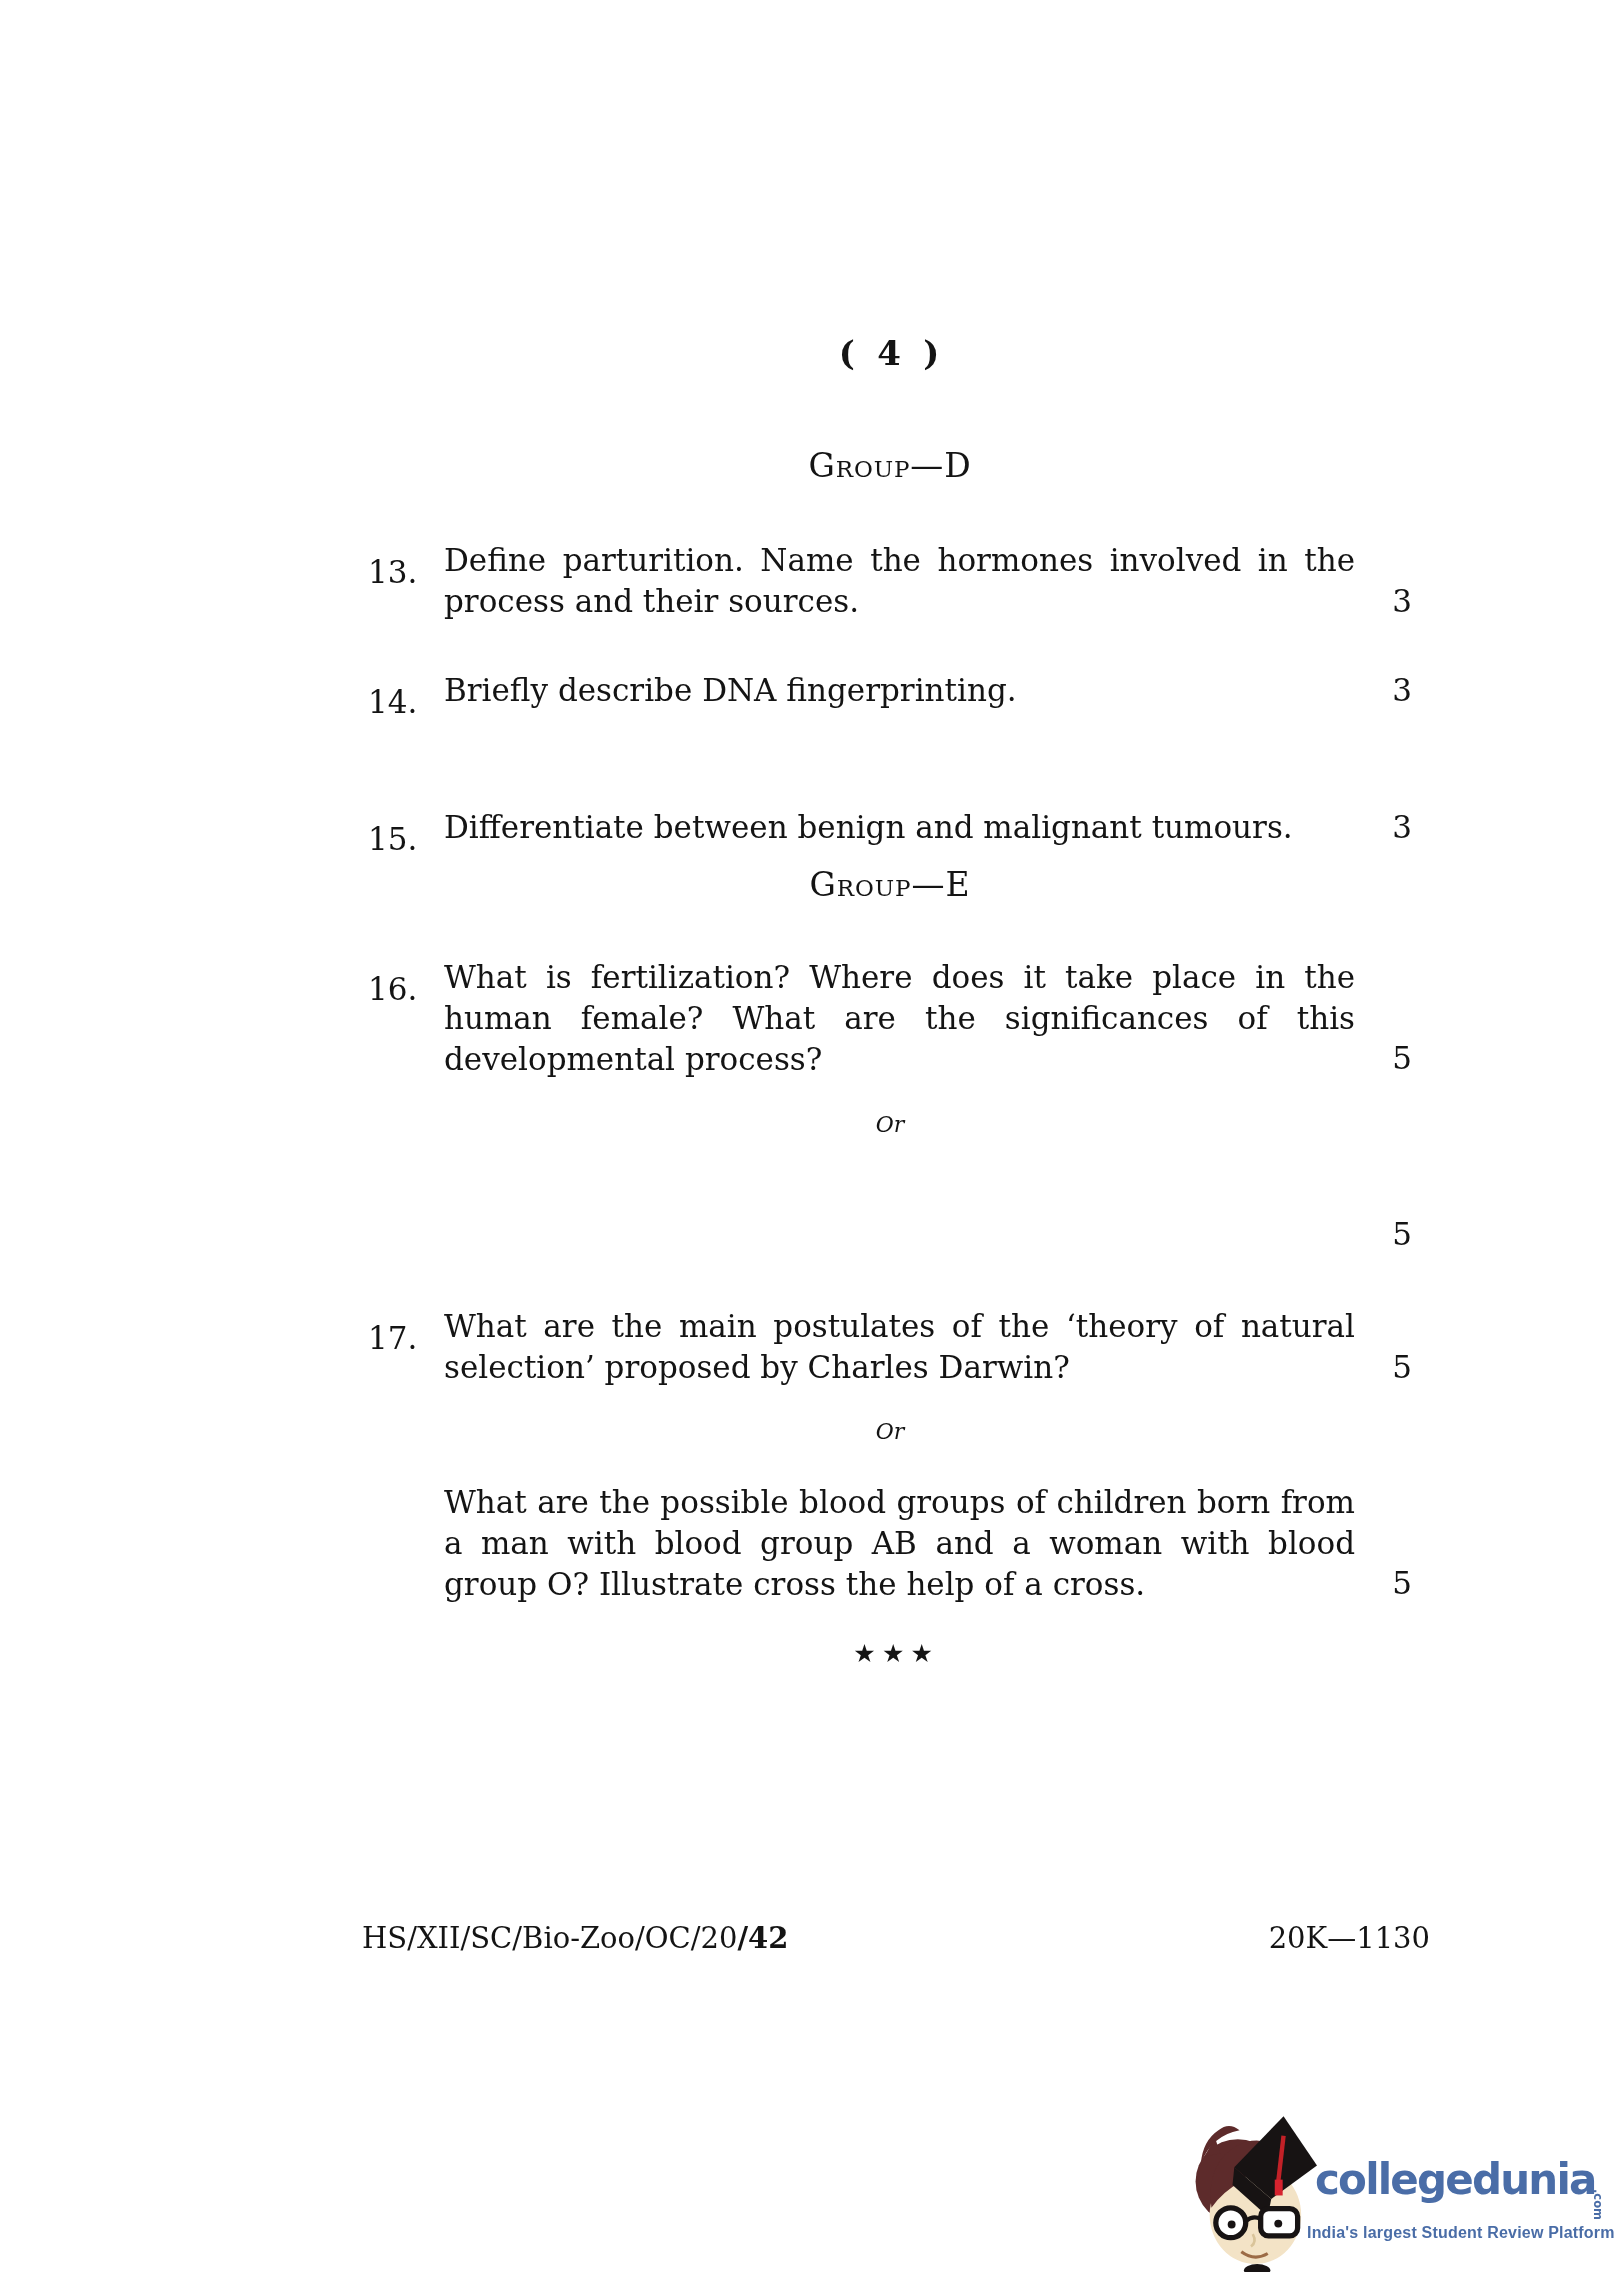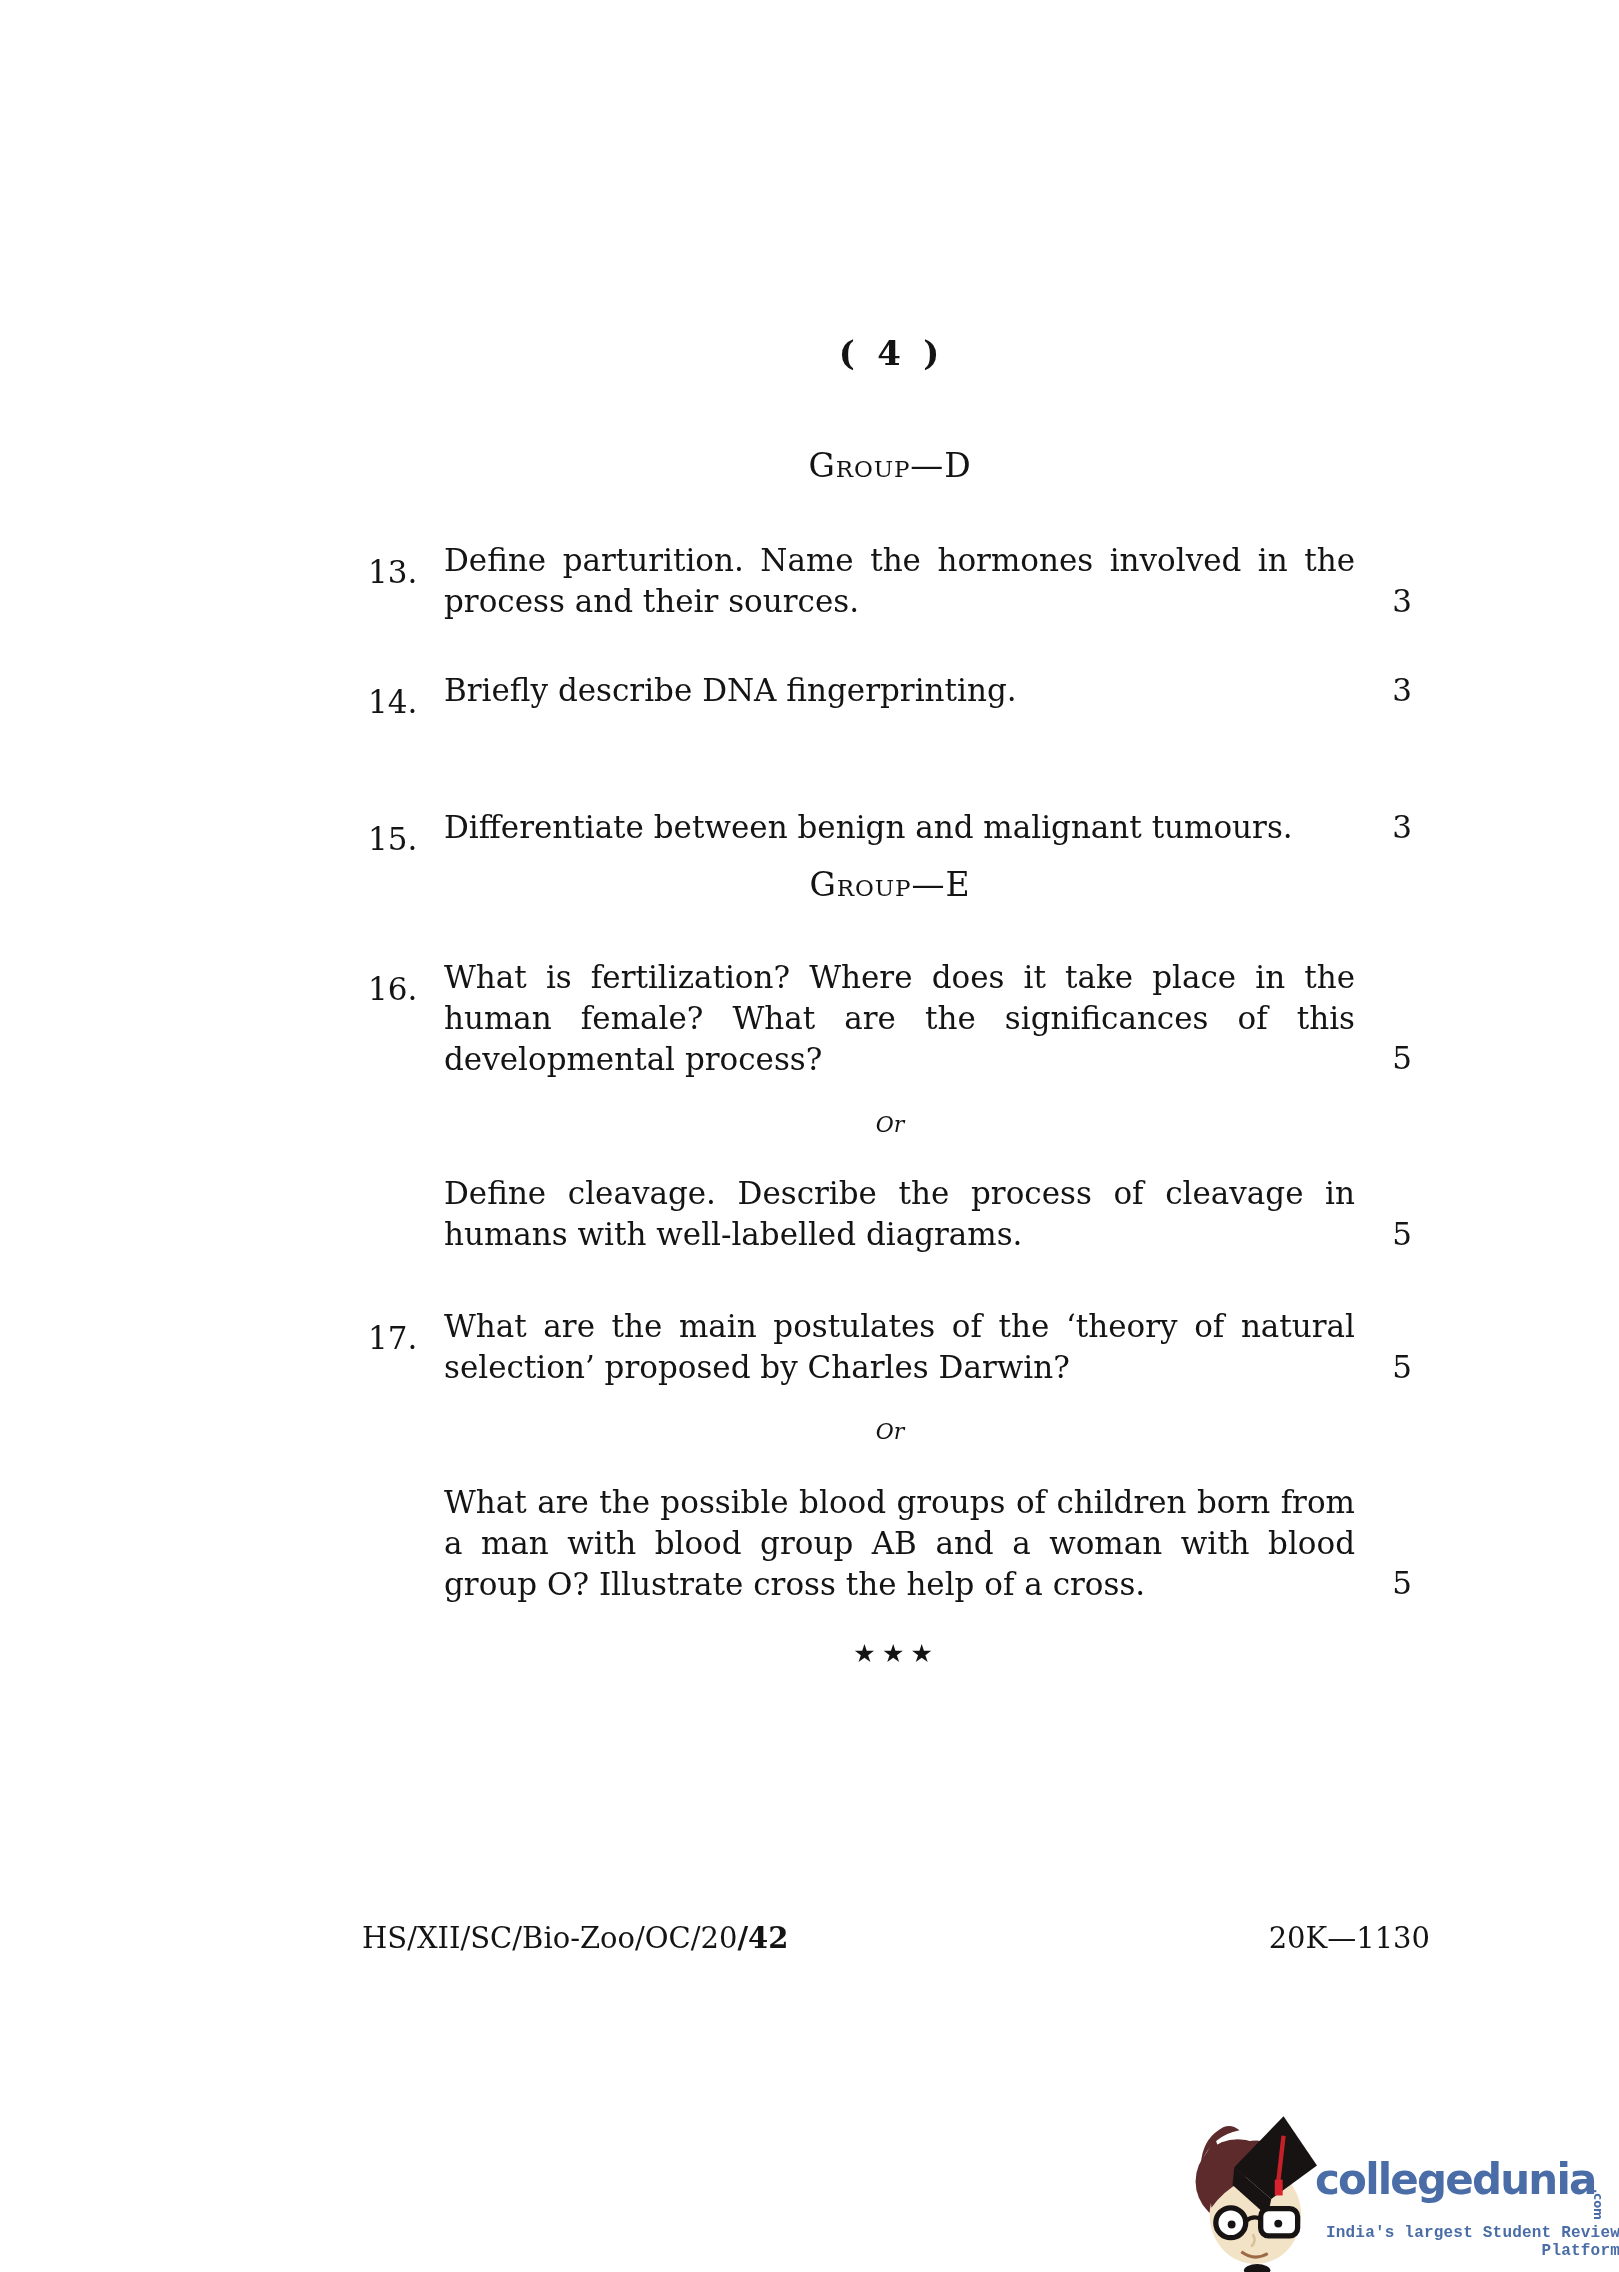--- a/index.html
+++ b/index.html
@@ -29,21 +29,21 @@
   .logo{position:absolute;left:1185px;top:2111px;width:435px;height:161px;}
   .logo-mascot{position:absolute;left:0;top:0;}
   .logo-text{position:absolute;left:130px;top:46px;
     font-family:"DejaVu Sans","Liberation Sans",sans-serif;
     font-weight:bold;letter-spacing:-1.8px;font-size:42px;line-height:46px;}
   .logo-tld{position:absolute;left:406px;top:78px;
     font-family:"DejaVu Sans","Liberation Sans",sans-serif;
     font-weight:bold;font-size:11.5px;letter-spacing:0;
     writing-mode:vertical-rl;}
   .logo-tagline{position:absolute;left:122px;top:113px;
-    font-family:Liberation Mono, monospace;
+    font-family:Liberation Sans, sans-serif;
     font-weight:bold;font-size:16px;letter-spacing:0.2px;text-align:right;}
 </style>
 </head>
 <body>
 
 <div class="page">
 
   <div class="center-row pageno" style="top:333px;">( 4 )</div>
 
   <div class="center-row group-heading" style="top:445px;">Group—D</div>
@@ -81,24 +81,20 @@
       <div class="jline">What is fertilization? Where does it take place in the</div>
       <div class="jline">human female? What are the significances of this</div>
       <div class="lline">developmental process?</div>
     </div>
     <span class="marks" style="top:81px;">5</span>
   </div>
 
   <div class="center-row or-row" style="top:1104px;">Or</div>
 
   <div class="qblock" style="top:1173px;">
-    <div class="qtext">
-      <div class="jline">Define cleavage. Describe the process of cleavage in</div>
-      <div class="lline">humans with well-labelled diagrams.</div>
-    </div>
     <span class="marks" style="top:41px;">5</span>
   </div>
 
   <div class="qblock" style="top:1306px;">
     <span class="qnum">17.</span>
     <div class="qtext">
       <div class="jline">What are the main postulates of the ‘theory of natural</div>
       <div class="lline">selection’ proposed by Charles Darwin?</div>
     </div>
     <span class="marks" style="top:41px;">5</span>

